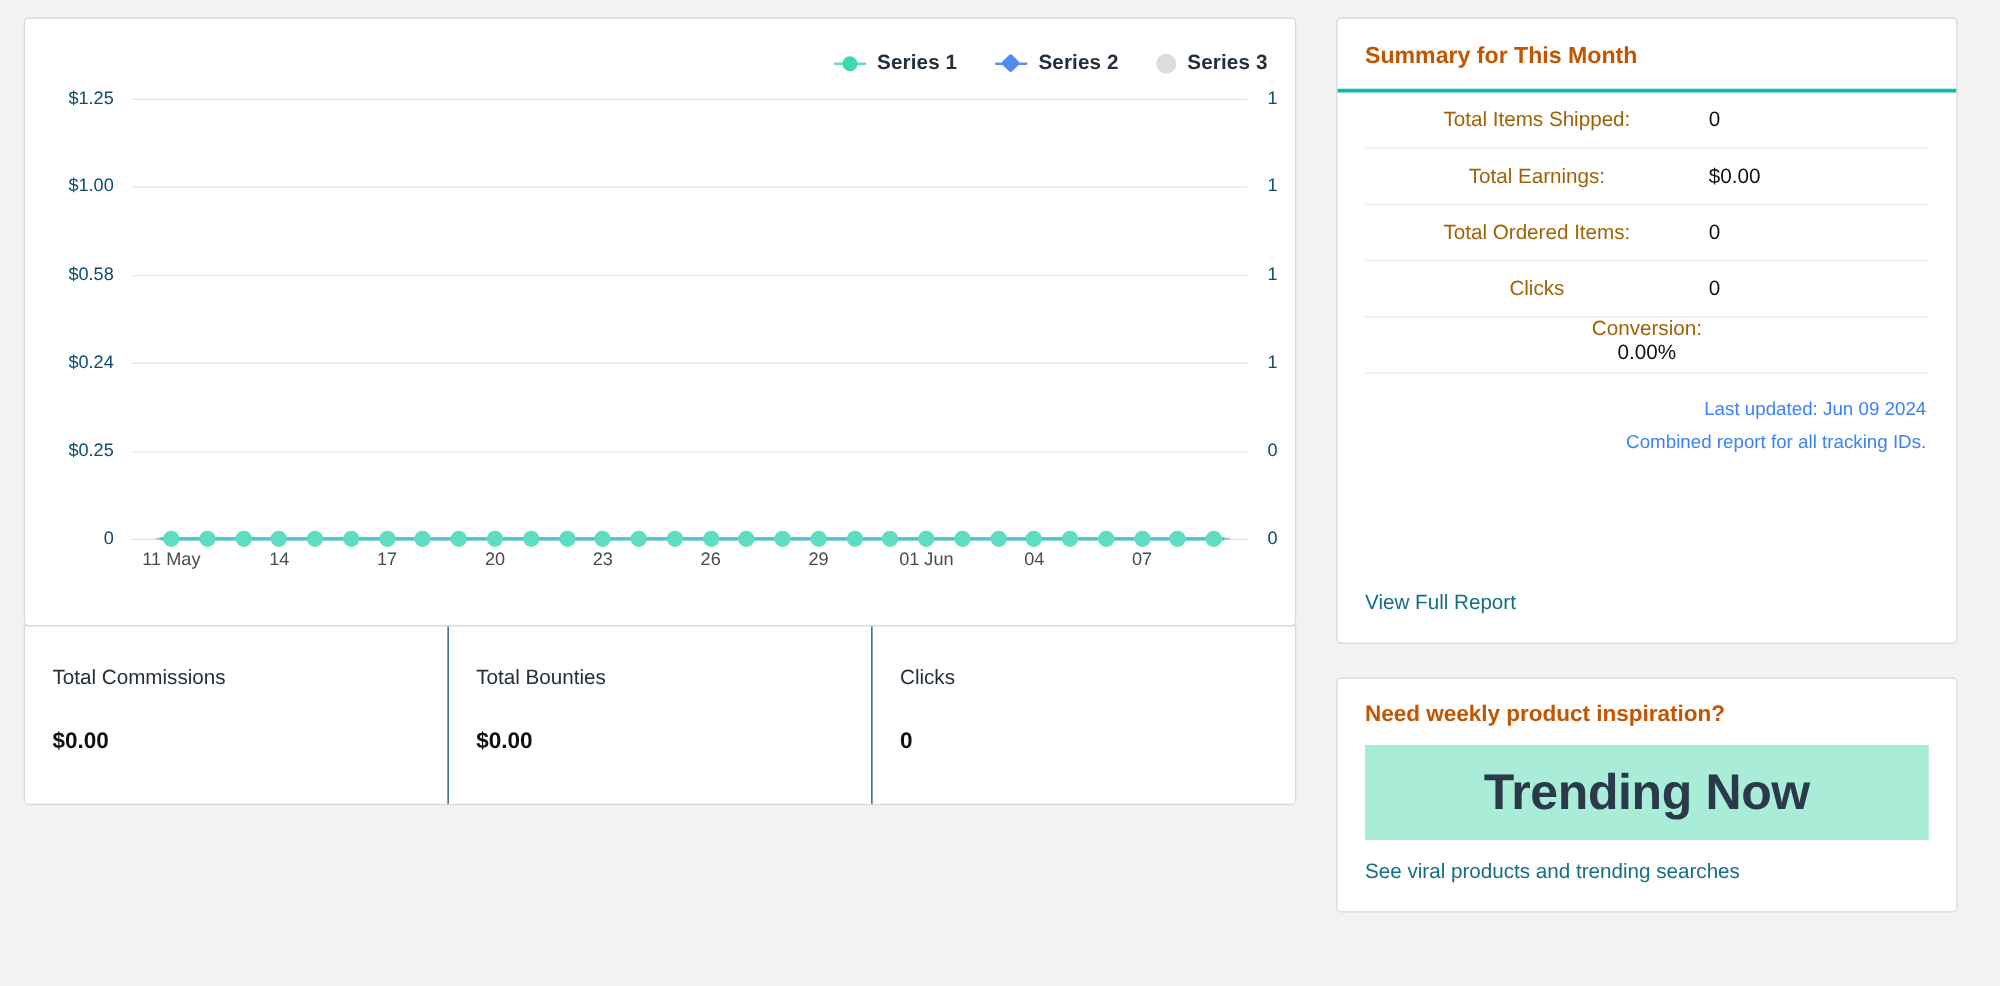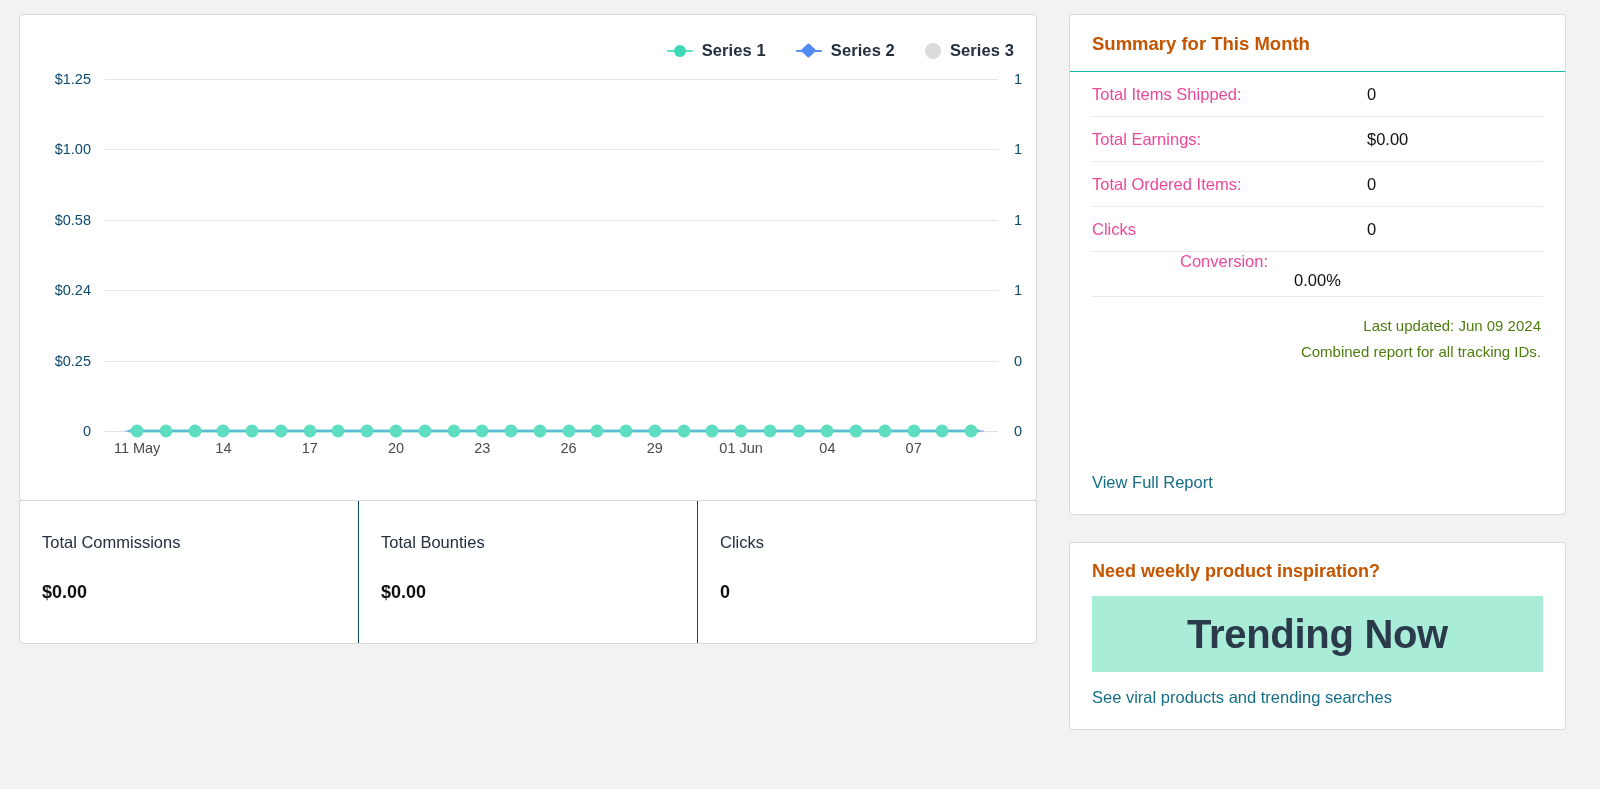--- a/index.html
+++ b/index.html
@@ -167,53 +167,54 @@
   
   .right-col {
     width: 497px;
     display: flex;
     flex-direction: column;
     gap: 27px;
   }
 
   .panel-head {
     padding: 18px 22px 16px 22px;
-    border-bottom: 1px solid #14b8a6;
+    border-bottom: 3px solid #14b8a6;
   }
   .panel-title {
     font-size: 18.5px;
     font-weight: 700;
     color: #c45500;
   }
 
   .summary-body { padding: 0 22px; }
   .sum-row {
     display: flex;
     align-items: center;
     height: 45px;
     border-bottom: 1px solid #eaeaea;
   }
   .sum-row:last-child { border-bottom: 1px solid #eaeaea; flex-direction: column; }
   .sum-key {
     width: 275px;
     font-size: 16.5px;
-    color: #ec4899;
+    color: #a16207;
+    text-align: center;
   }
   .sum-val {
     font-size: 16.5px;
     color: #0f1111;
   }
 
   .summary-note {
     padding: 16px 24px 0 22px;
     text-align: right;
   }
   .note-line {
     font-size: 15px;
-    color: #4d7c0f;
+    color: #3b82f6;
     line-height: 1.72;
   }
 
   .summary-footer {
     padding: 64px 22px 22px 22px;
   }
   .link {
     font-size: 16.5px;
     color: #146e85;
     text-decoration: none;

